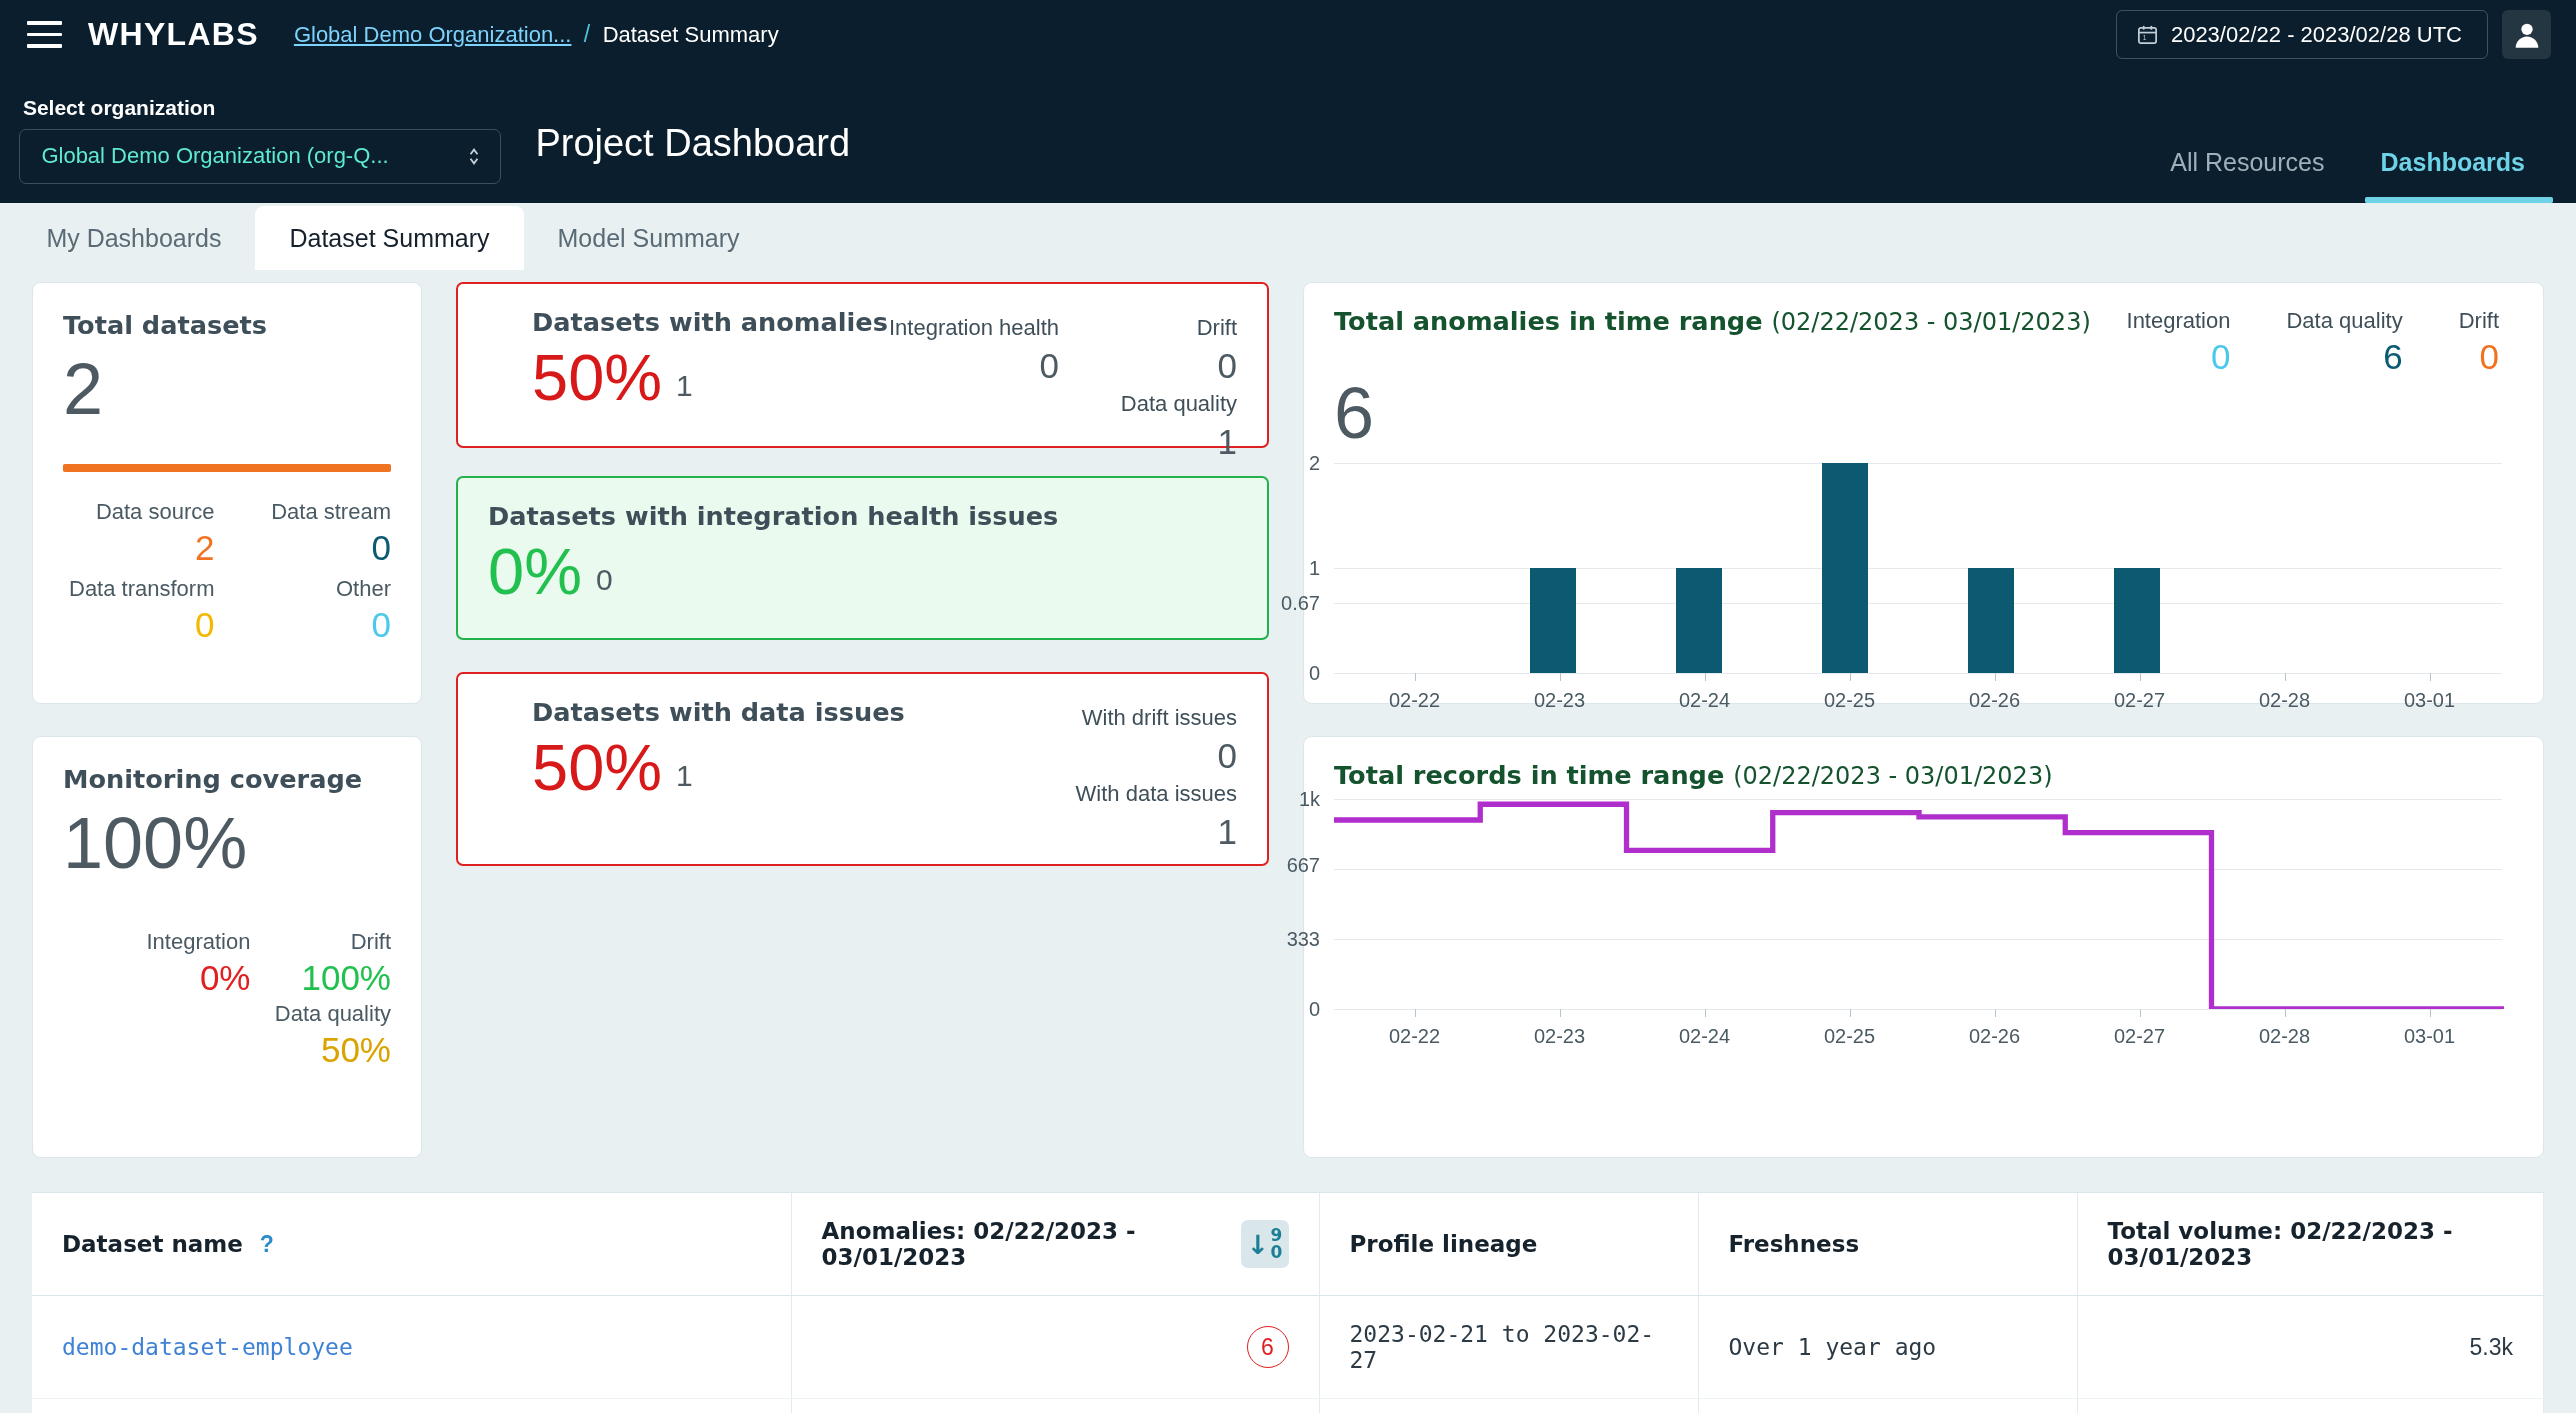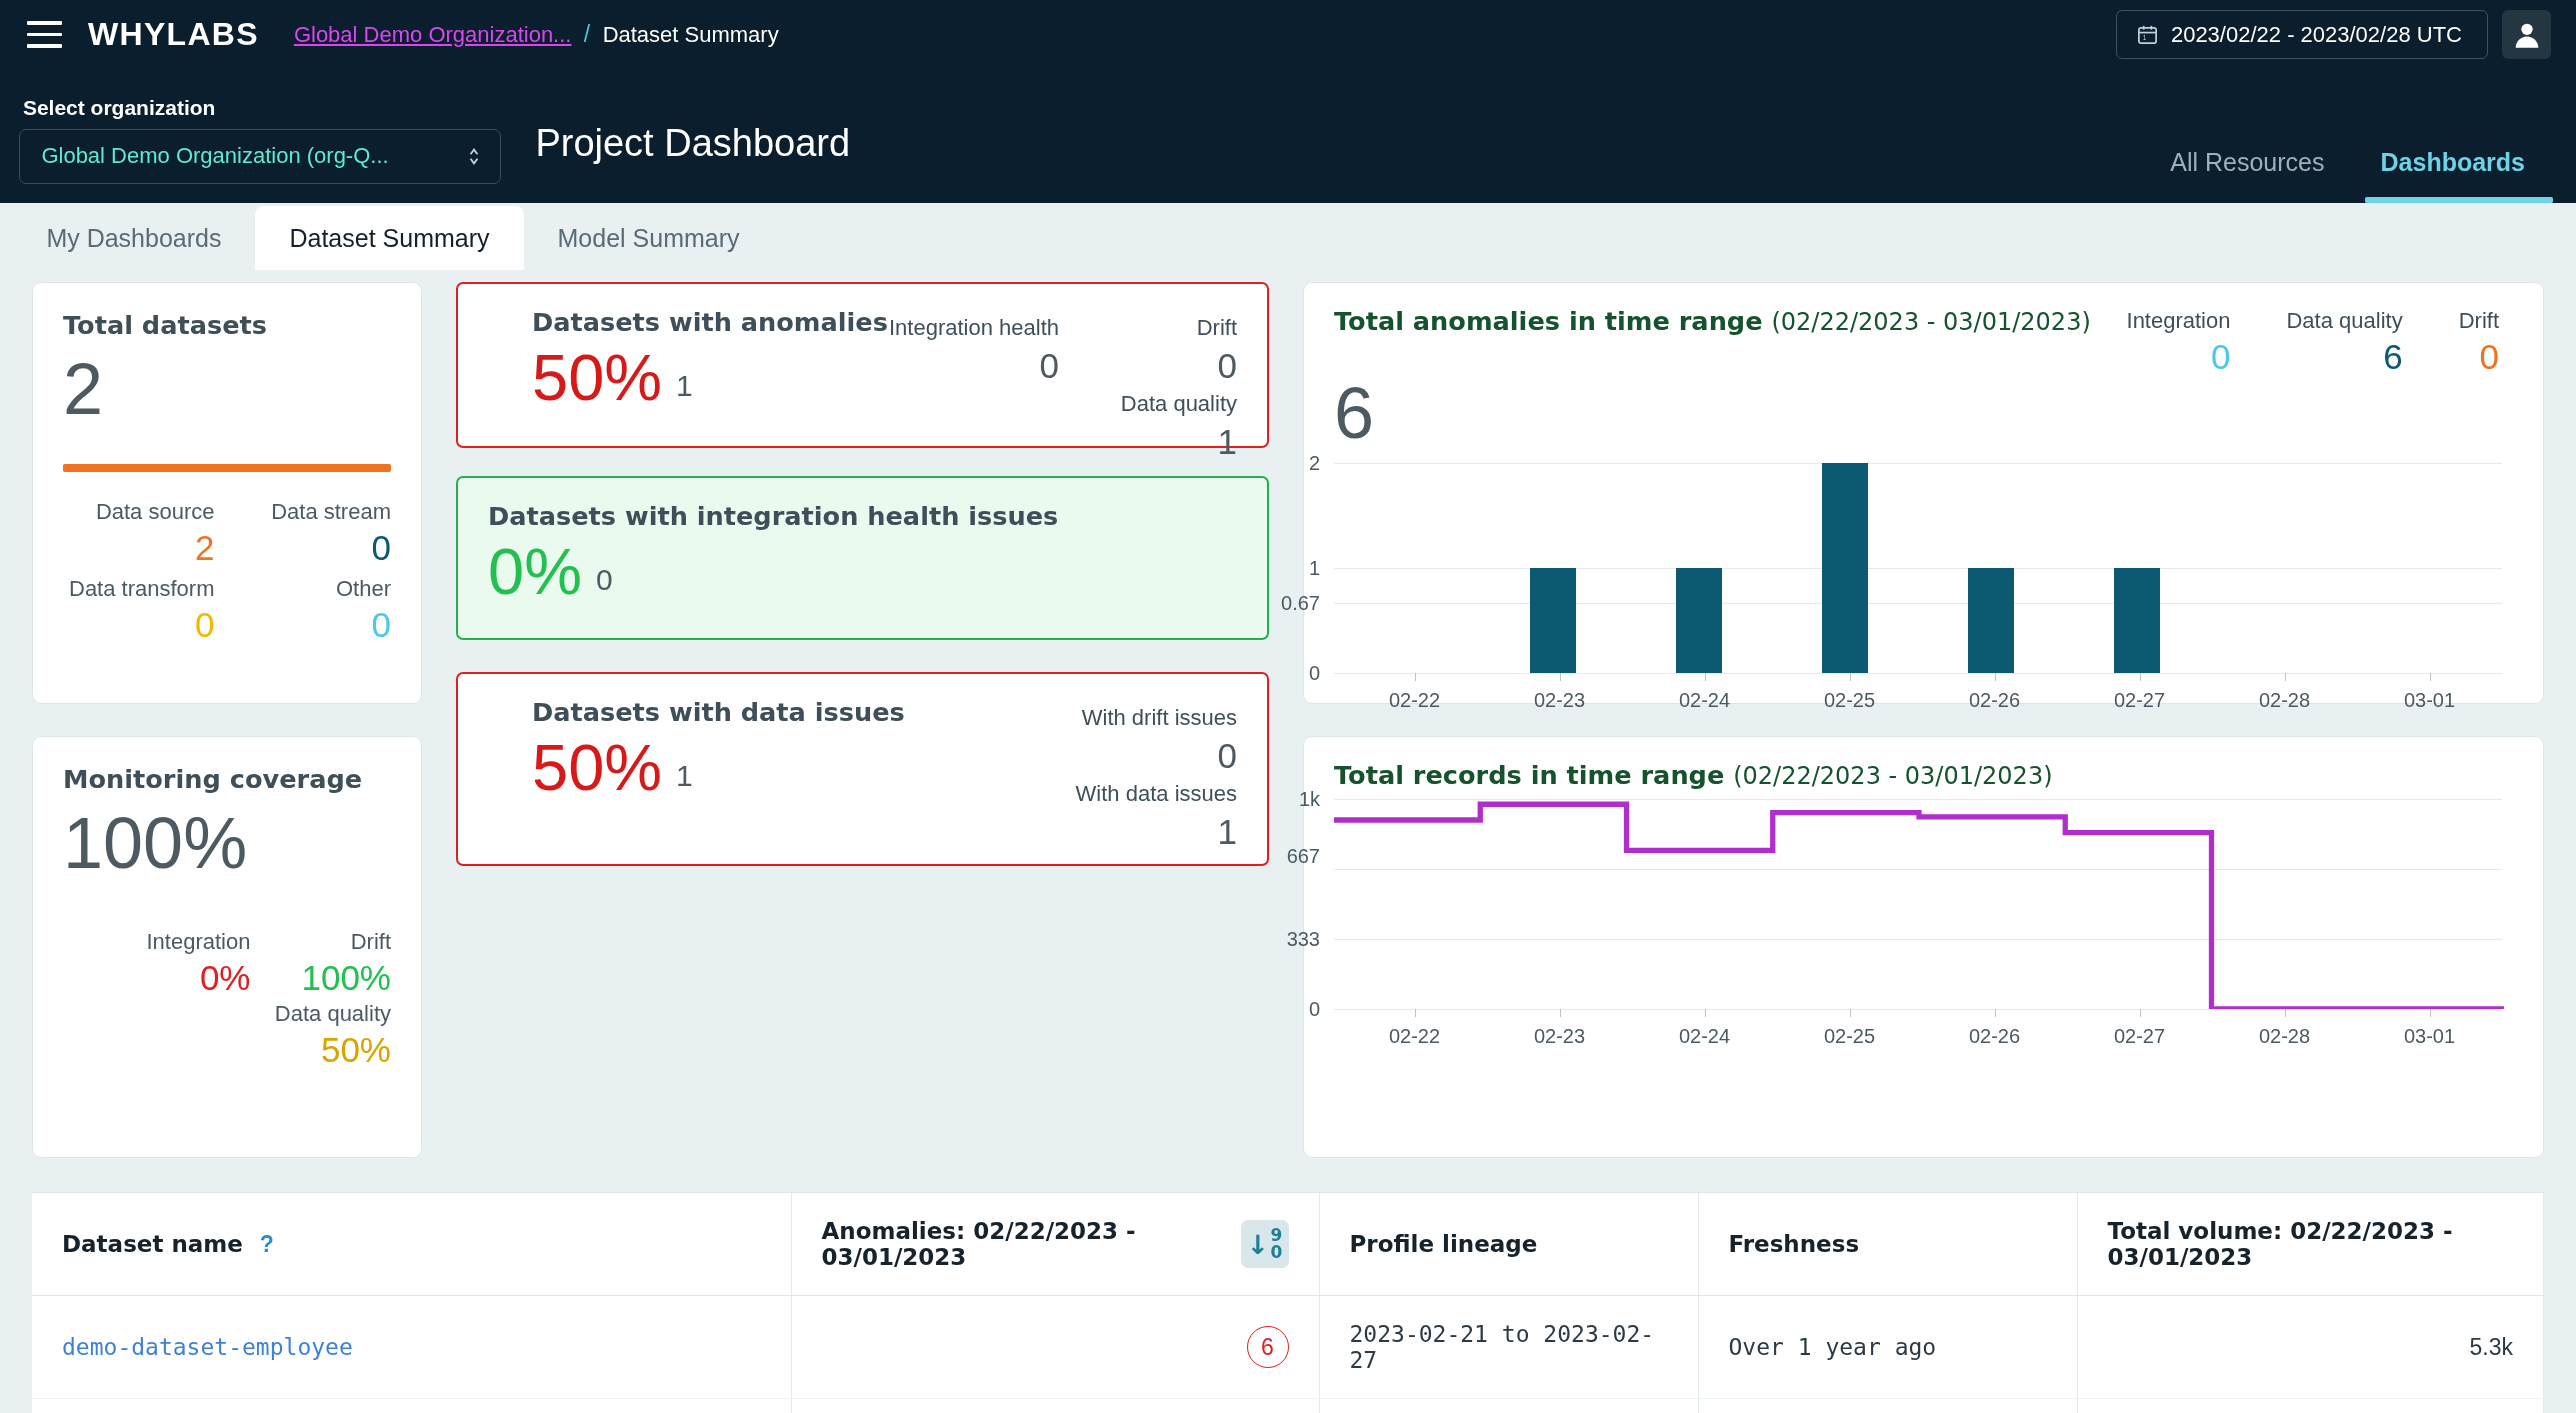--- a/index.html
+++ b/index.html
@@ -18,21 +18,21 @@
     padding: 0 25px 0 26.5px;
     position: relative;
   }
   .hamburger { width: 35px; height: 26.5px; display:flex; flex-direction:column; justify-content:space-between; cursor:pointer; margin-right: 26.5px;}
   .hamburger span { display:block; height:3.5px; background:#fff; border-radius:0.9px; }
   .logo {
     color:#fff; font-weight:700; font-size:32px; letter-spacing:1.3px;
     font-family:"Liberation Sans", sans-serif;
   }
   .breadcrumb { display:flex; align-items:center; margin-left:35px; gap:12.4px; font-size:22px; }
-  .bc-link { color:#d946ef; text-decoration: underline; cursor:pointer; }
+  .bc-link { color:#7dd3fc; text-decoration: underline; cursor:pointer; }
   .bc-sep { color:#4fc3d9; font-size:23px; }
   .bc-current { color:#ffffff; }
   .topbar-right { margin-left:auto; display:flex; align-items:center; gap:14px; }
   .daterange {
     display:flex; align-items:center; gap:12px;
     border:0.9px solid #41525e; border-radius:6.2px;
     height:49px; padding: 0 25px 0 19.4px; color:#fff; font-size:22px; cursor:pointer;
   }
   .cal-icon { width:23px; height:23px; position:relative; }
   .avatar-btn {
@@ -427,21 +427,21 @@
             <span>Total records in time range</span>
             <span class="rng">(02/22/2023 - 03/01/2023)</span>
           </div>
         </div>
         <div class="plot" id="plot-line">
             <div class="gridline" style="top: 210px;"></div>
             <div class="ytick" style="top: 210px;">0</div>
             <div class="gridline" style="top: 140px;"></div>
             <div class="ytick" style="top: 140px;">333</div>
             <div class="gridline" style="top: 70px;"></div>
-            <div class="ytick" style="top: 57px;">667</div>
+            <div class="ytick" style="top: 66px;">667</div>
             <div class="gridline" style="top: 0px;"></div>
             <div class="ytick" style="top: 0px;">1k</div>
             <svg class="stepline" width="1170" height="210" viewBox="0 0 1326 238">
               <path d="M 0 23.799999999999983 L 165.75 23.799999999999983 L 165.75 5.950000000000017 L 331.5 5.950000000000017 L 331.5 58.31 L 497.25 58.31 L 497.25 15.469999999999999 L 663 15.469999999999999 L 663 20.22999999999999 L 828.75 20.22999999999999 L 828.75 38.08000000000001 L 994.5 38.08000000000001 L 994.5 238 L 1160.25 238 L 1160.25 238 L 1326 238" fill="none" stroke="#b02ecb" stroke-width="6"></path>
             </svg>
             <div class="xlabels">
               <div class="xlab">02-22</div>
               <div class="xlab">02-23</div>
               <div class="xlab">02-24</div>
               <div class="xlab">02-25</div>

